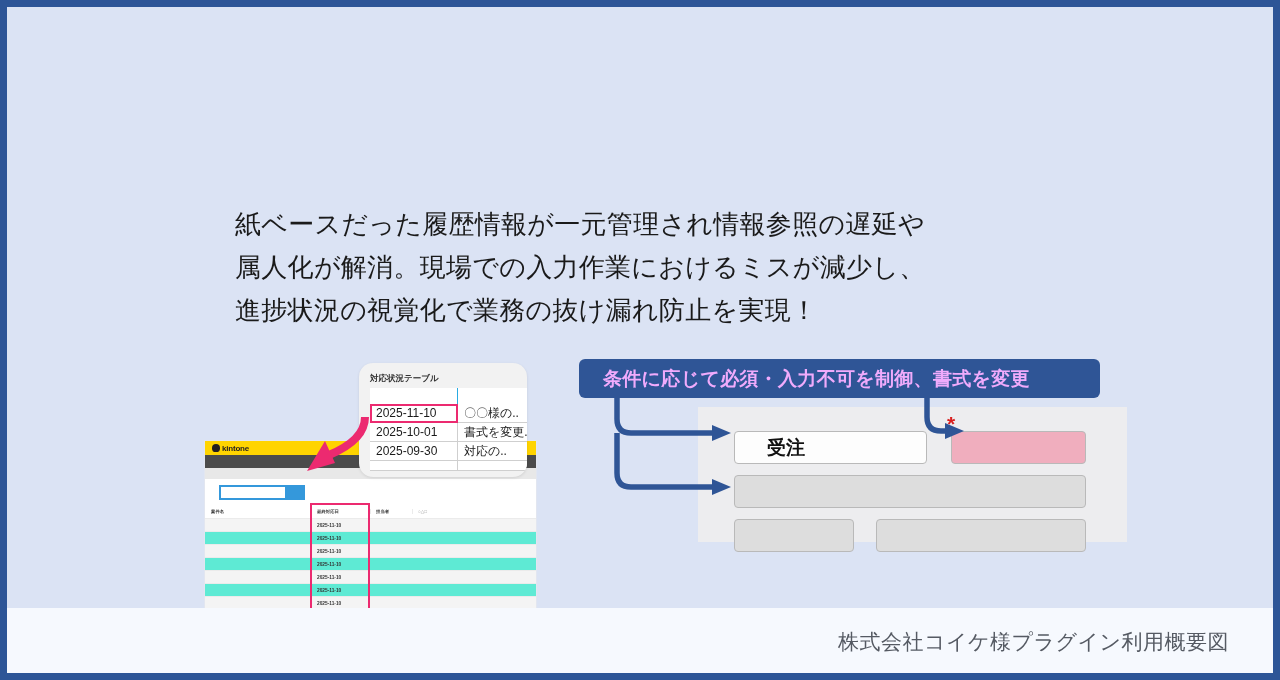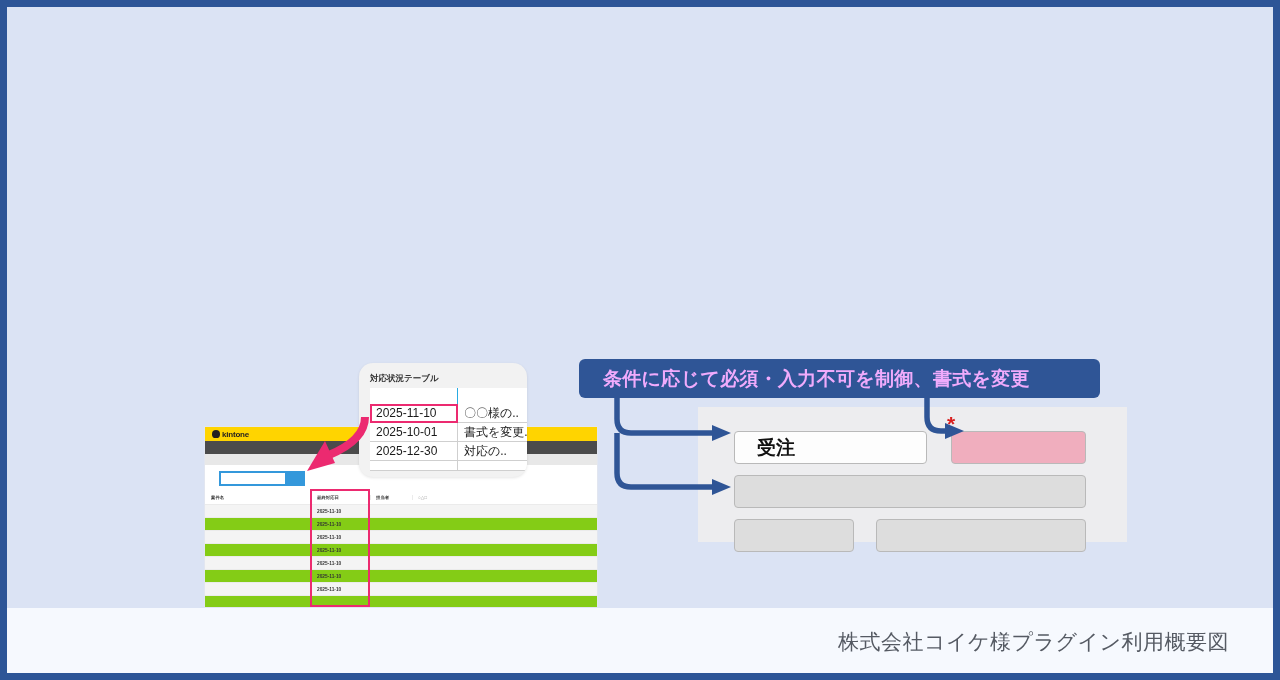--- a/index.html
+++ b/index.html
@@ -71,23 +71,23 @@
   
   .left-diagram {
     position: absolute;
     left: 190px; top: 348px;
     width: 345px; height: 252px;
   }
 
   
   .kintone-app {
     position: absolute;
-    left: 8px; top: 72px;
-    width: 392px; height: 180px;
-    background: #84cc16;
+    left: 8px; top: 86px;
+    width: 331px; height: 180px;
+    background: #5eead4;
     box-shadow: 0 0 0 1px #e2e6f0;
   }
   .kt-bar-yellow {
     position: absolute; left: 0; top: 0;
     width: 100%; height: 14px;
     background: #ffd400;
     display: flex; align-items: center;
   }
   .kt-logo {
     display: flex; align-items: center;
@@ -235,21 +235,21 @@
     border: 1px solid #b9b9b9;
     border-radius: 4px;
     background: #dddddd;
   }
   .fld.white {
     background: #fdfdfd;
     display: flex; align-items: center;
     font-weight: bold;
     font-size: 19px;
     color: #111;
-    padding-left: 22px;
+    padding-left: 32px;
   }
   .fld.pink { background: #f0aebe; }
   .req-star {
     position: absolute;
     color: #d81f1f;
     font-size: 21px;
     font-weight: bold;
     line-height: 1;
   }
   .arrows-svg {
@@ -260,20 +260,23 @@
   }
 </style>
 </head>
 <body>
 
 <div class="page">
 
   <div class="canvas">
 
 
+    <div class="subtitle">紙ベースだった履歴情報が一元管理され情報参照の遅延や
+属人化が解消。現場での入力作業におけるミスが減少し、
+進捗状況の視覚化で業務の抜け漏れ防止を実現！</div>
 
     <div class="left-diagram">
 
       <div class="kintone-app">
         <div class="kt-bar-yellow">
           <div class="kt-logo">
             <span class="kt-logo-mark"></span>
             <span class="kt-logo-text">kintone</span>
           </div>
         </div>
@@ -348,21 +351,21 @@
           </div>
           <div class="pt-row highlight">
             <div class="pt-c col-a">2025-11-10</div>
             <div class="pt-c col-b">〇〇様の..</div>
           </div>
           <div class="pt-row">
             <div class="pt-c col-a">2025-10-01</div>
             <div class="pt-c col-b">書式を変更..</div>
           </div>
           <div class="pt-row">
-            <div class="pt-c col-a">2025-12-30</div>
+            <div class="pt-c col-a">2025-09-30</div>
             <div class="pt-c col-b">対応の..</div>
           </div>
           <div class="pt-row blank">
             <div class="pt-c col-a"></div>
             <div class="pt-c col-b"></div>
           </div>
         </div>
       </div>
 
       <svg class="pink-arrow" viewBox="0 0 80 62">

